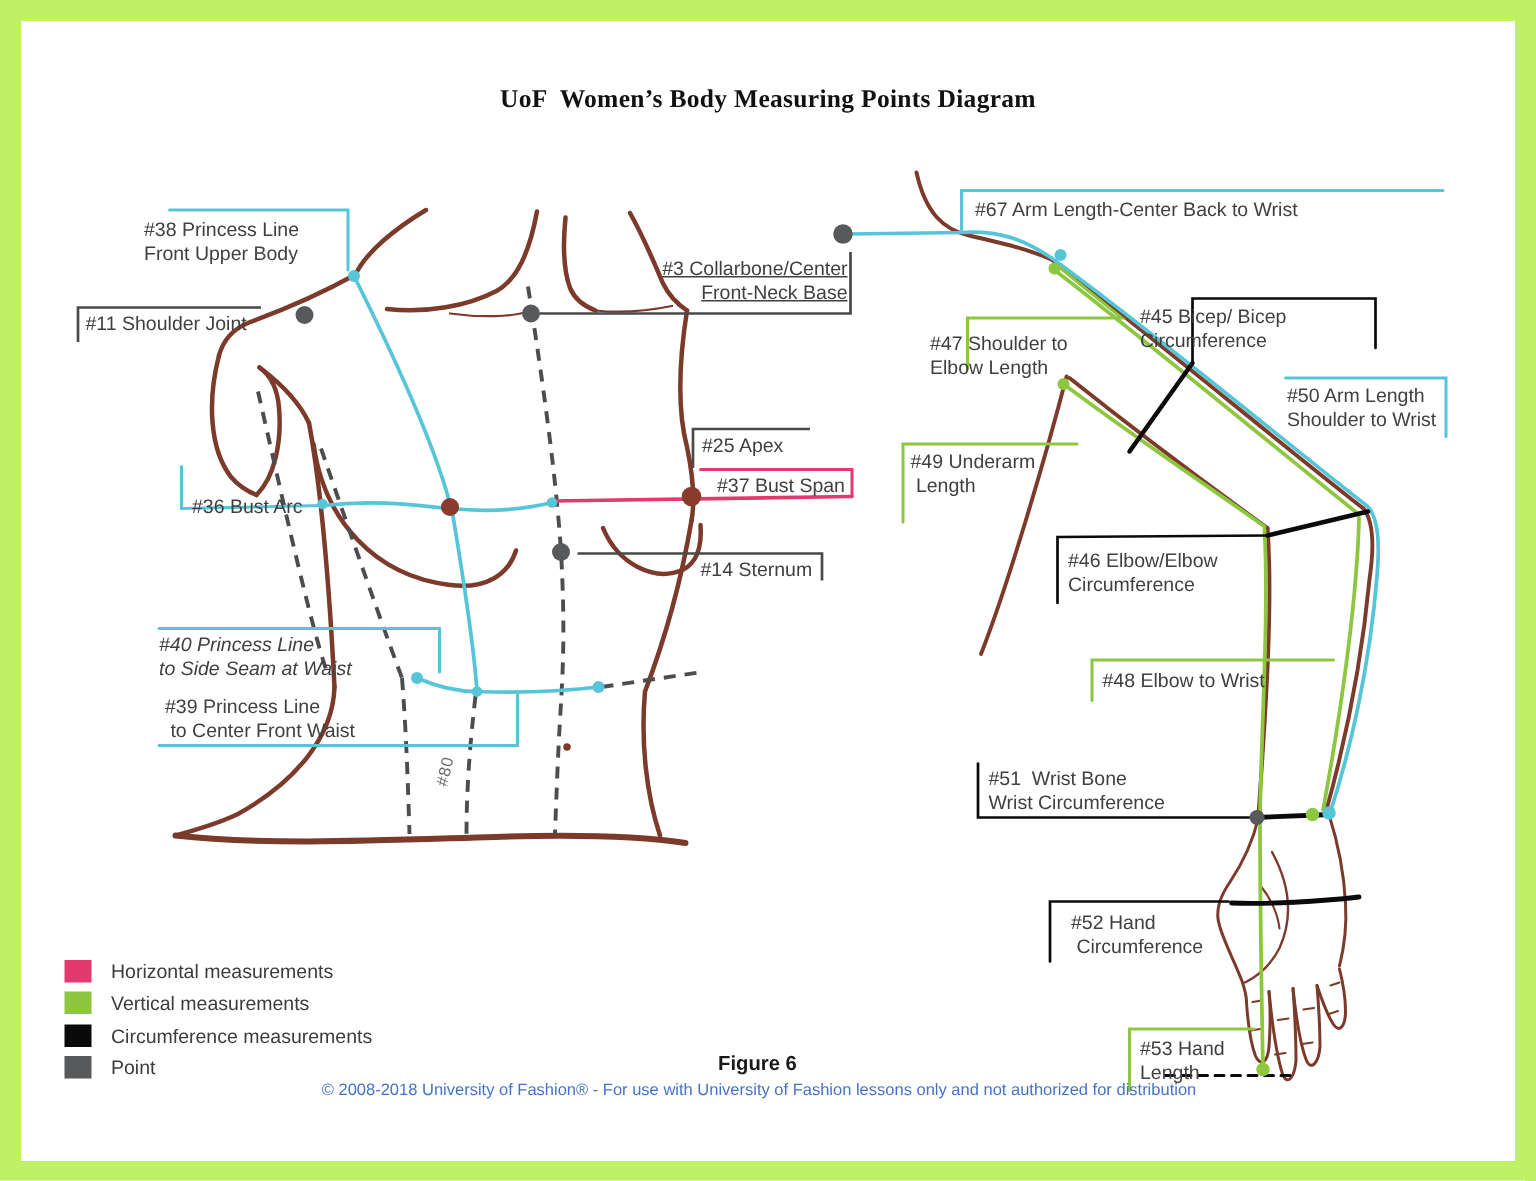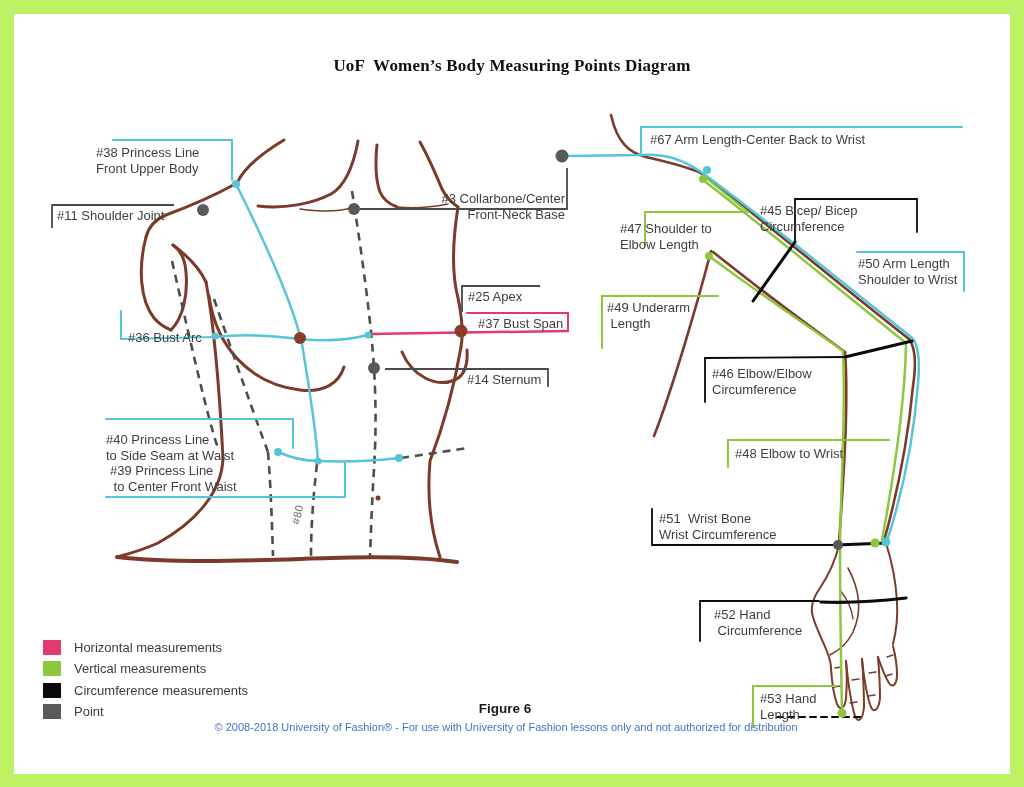--- a/index.html
+++ b/index.html
@@ -8,26 +8,26 @@
   .canvas{position:absolute;left:14px;top:14px;right:14px;bottom:13px;background:#ffffff;}
   .layer{position:absolute;left:0;top:0;width:1024px;height:787px;}
   .title{position:absolute;left:0;top:56px;width:1024px;text-align:center;
          font-family:"Liberation Serif",serif;font-weight:700;font-size:17px;color:#111;
          white-space:pre;letter-spacing:.2px;}
   .lbl{position:absolute;font-size:13px;line-height:1.2;color:#404040;white-space:pre;}
   .ctr{text-align:left;}
   .rgt{text-align:right;}
   .l38{left:96px;top:145px;width:150px;}
   .l11{left:57px;top:208px;}
-  .l3 {left:405px;top:191px;width:160px;}
+  .l3 {left:405px;top:171px;width:160px;text-decoration:underline;}
   .l25{left:468px;top:289px;}
   .l37{left:478px;top:316px;}
   .l36{left:128px;top:330px;}
   .l14{left:467px;top:372px;}
-  .l40{left:106px;top:432px;}
+  .l40{left:106px;top:422px;font-style:italic;}
   .l39{left:110px;top:463px;}
   .l80{left:288px;top:508px;font-size:11px;color:#6b6b6b;transform:rotate(-77deg);letter-spacing:.5px;}
   .l67{left:650px;top:132px;}
   .l47{left:620px;top:221px;width:125px;}
   .l45{left:760px;top:203px;width:116px;}
   .l50{left:858px;top:256px;}
   .l49{left:607px;top:300px;}
   .l46{left:712px;top:366px;width:128px;}
   .l48{left:735px;top:446px;}
   .l51{left:659px;top:511px;}

